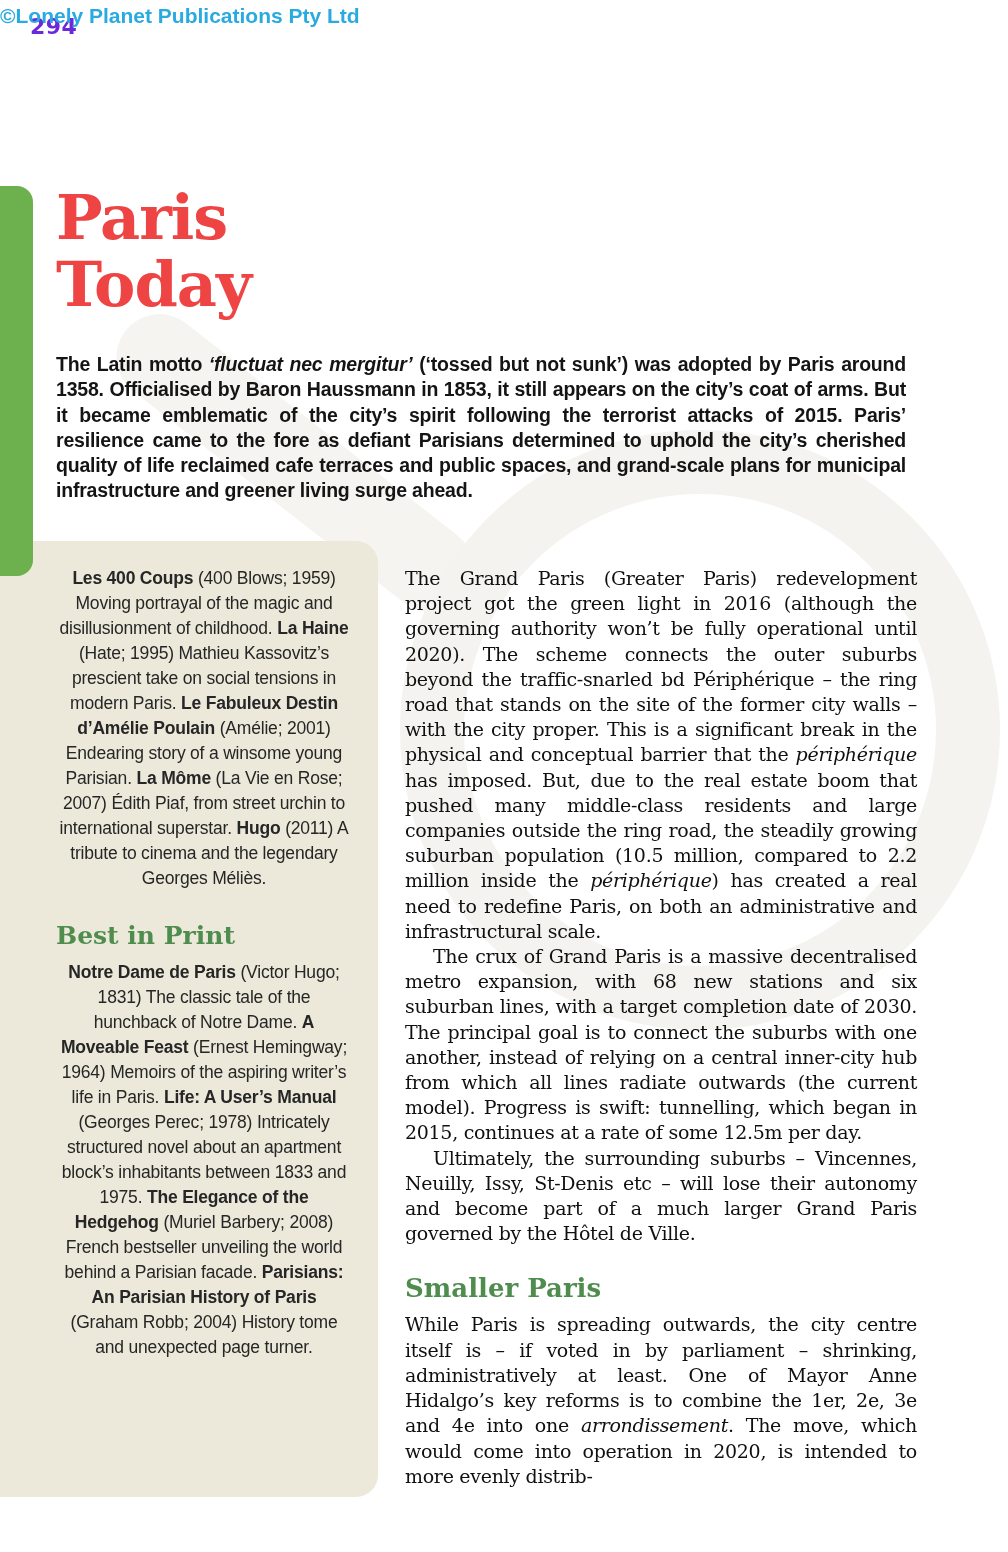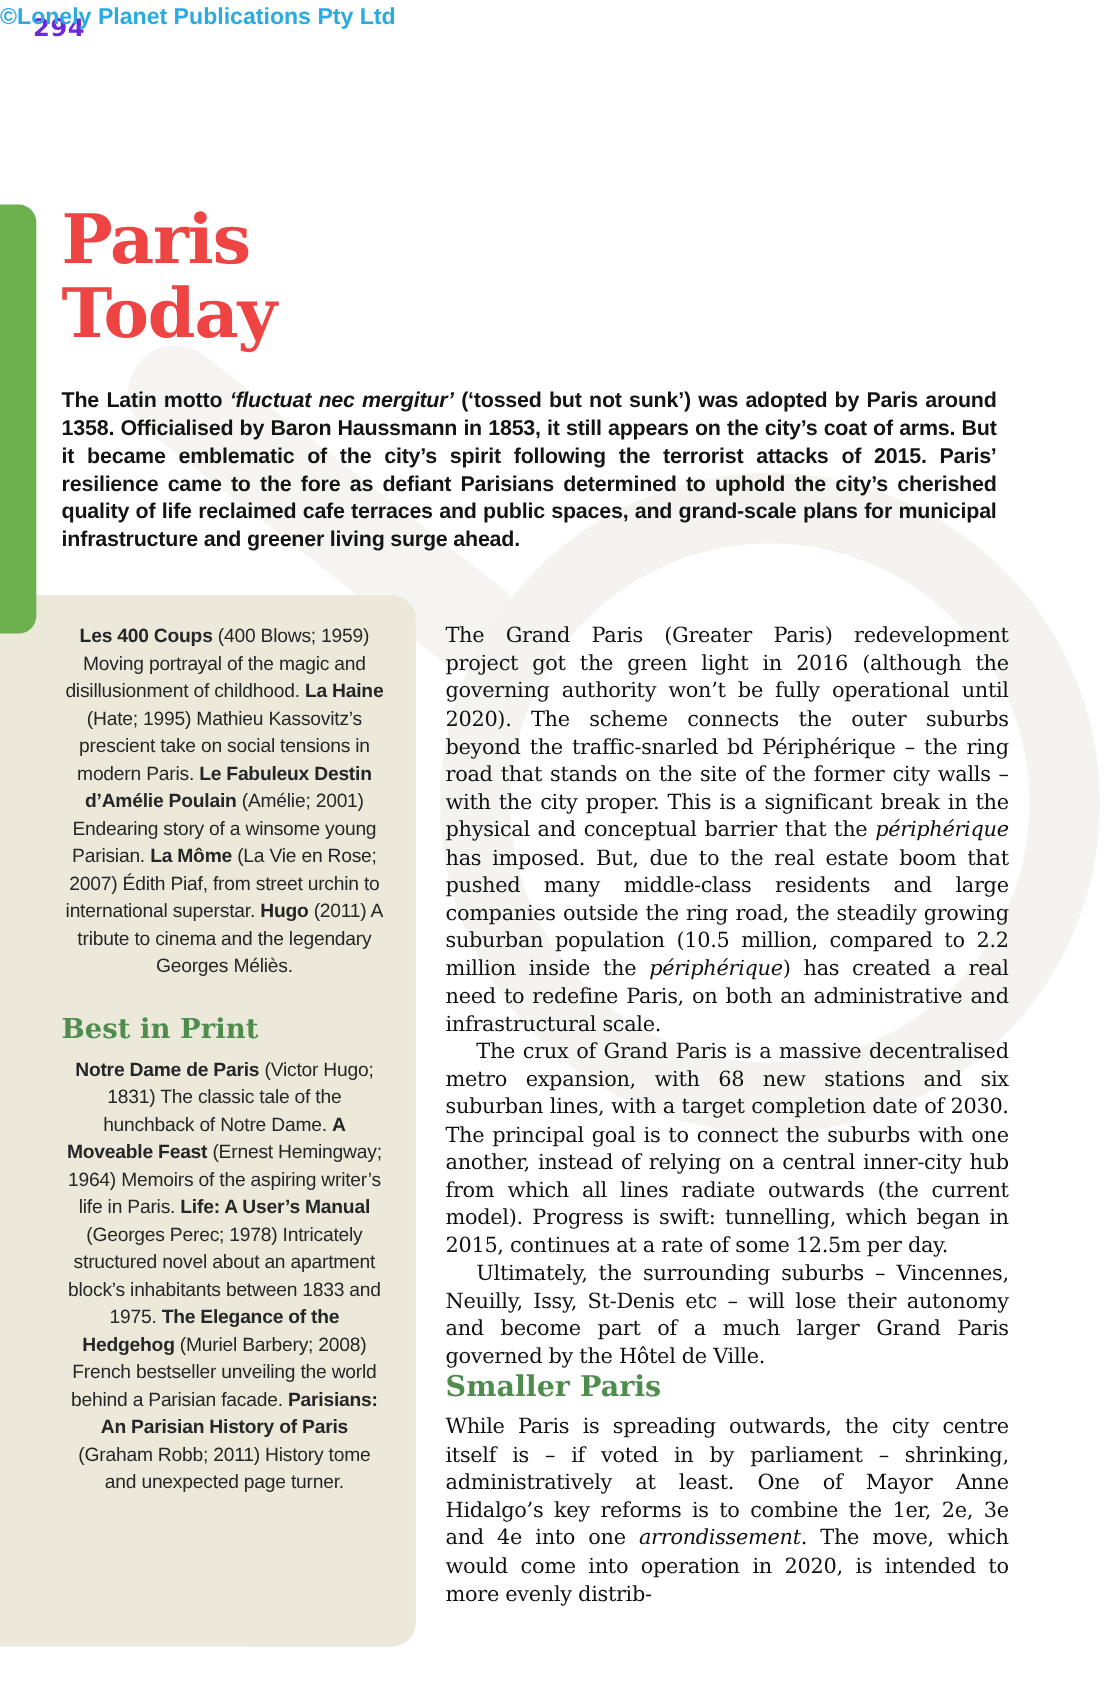--- a/index.html
+++ b/index.html
@@ -64,21 +64,21 @@
   .side-heading.second { margin-top:30px; }
   .side-list { font-size:17.5px; line-height:25px; letter-spacing:-0.2px; color:#262626;text-align:center; }
   
   .main-col {
     position:absolute; left:405px; top:566px; width:512px; z-index:4;
   }
   .main-heading {
     font-family:"DejaVu Serif", serif; font-weight:bold;
     font-size:26px; color:#4e8d4e; margin:0 0 9px 0;
   }
-  .main-heading.second { }
+  .main-heading.second { margin-top:27px; }
   .main-col p {
     font-family:"DejaVu Serif", serif;
     font-size:19px; line-height:25.2px; letter-spacing:-0.3px;
     text-align:justify; color:#101010;
   }
   .main-col p.indent { text-indent:28px; }
   .main-col p i { font-style:italic; }
 </style>
 </head>
 <body>
@@ -107,21 +107,21 @@
     <span><b>La Môme</b><span> (La Vie en Rose; 2007) Édith Piaf, from street urchin to international superstar.</span></span>
     <span><b>Hugo</b><span> (2011) A tribute to cinema and the legendary Georges Méliès.</span></span>
   </div>
 
   <h2 class="side-heading second">Best in Print</h2>
   <div class="side-list">
     <span><b>Notre Dame de Paris</b><span> (Victor Hugo; 1831) The classic tale of the hunchback of Notre Dame.</span></span>
     <span><b>A Moveable Feast</b><span> (Ernest Hemingway; 1964) Memoirs of the aspiring writer’s life in Paris.</span></span>
     <span><b>Life: A User’s Manual</b><span> (Georges Perec; 1978) Intricately structured novel about an apartment block’s inhabitants between 1833 and 1975.</span></span>
     <span><b>The Elegance of the Hedgehog</b><span> (Muriel Barbery; 2008) French bestseller unveiling the world behind a Parisian facade.</span></span>
-    <span><b>Parisians: An Parisian History of Paris</b><span> (Graham Robb; 2011) History tome and unexpected page turner.</span></span>
+    <span><b>Parisians: An Parisian History of Paris</b><span> (Graham Robb; 2004) History tome and unexpected page turner.</span></span>
   </div>
 </div>
 
 <div class="main-col">
   <p><span>The Grand Paris (Greater Paris) redevelopment project got the green light in 2016 (although the governing authority won’t be fully operational until 2020). The scheme connects the outer suburbs beyond the traffic-snarled bd Périphérique – the ring road that stands on the site of the former city walls – with the city proper. This is a significant break in the physical and conceptual barrier that the </span><i>périphérique</i><span> has imposed. But, due to the real estate boom that pushed many middle-class residents and large companies outside the ring road, the steadily growing suburban population (10.5 million, compared to 2.2 million inside the </span><i>périphérique</i><span>) has created a real need to redefine Paris, on both an administrative and infrastructural scale.</span></p>
   <p class="indent">The crux of Grand Paris is a massive decentralised metro expansion, with 68 new stations and six suburban lines, with a target completion date of 2030. The principal goal is to connect the suburbs with one another, instead of relying on a central inner-city hub from which all lines radiate outwards (the current model). Progress is swift: tunnelling, which began in 2015, continues at a rate of some 12.5m per day.</p>
   <p class="indent">Ultimately, the surrounding suburbs – Vincennes, Neuilly, Issy, St-Denis etc – will lose their autonomy and become part of a much larger Grand Paris governed by the Hôtel de Ville.</p>
 
   <h2 class="main-heading second">Smaller Paris</h2>
   <p><span>While Paris is spreading outwards, the city centre itself is – if voted in by parliament – shrinking, administratively at least. One of Mayor Anne Hidalgo’s key reforms is to combine the 1er, 2e, 3e and 4e into one </span><i>arrondissement</i><span>. The move, which would come into operation in 2020, is intended to more evenly distrib-</span></p>

